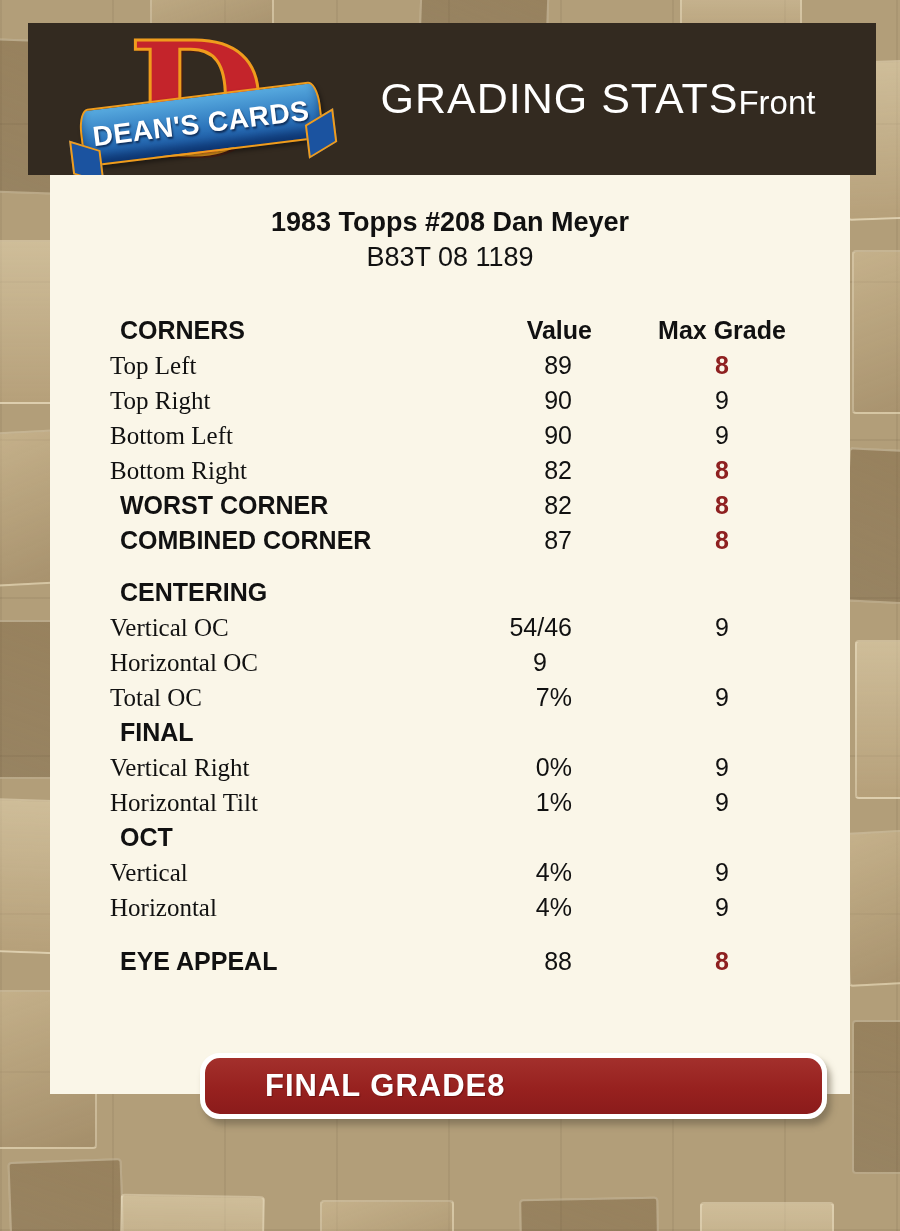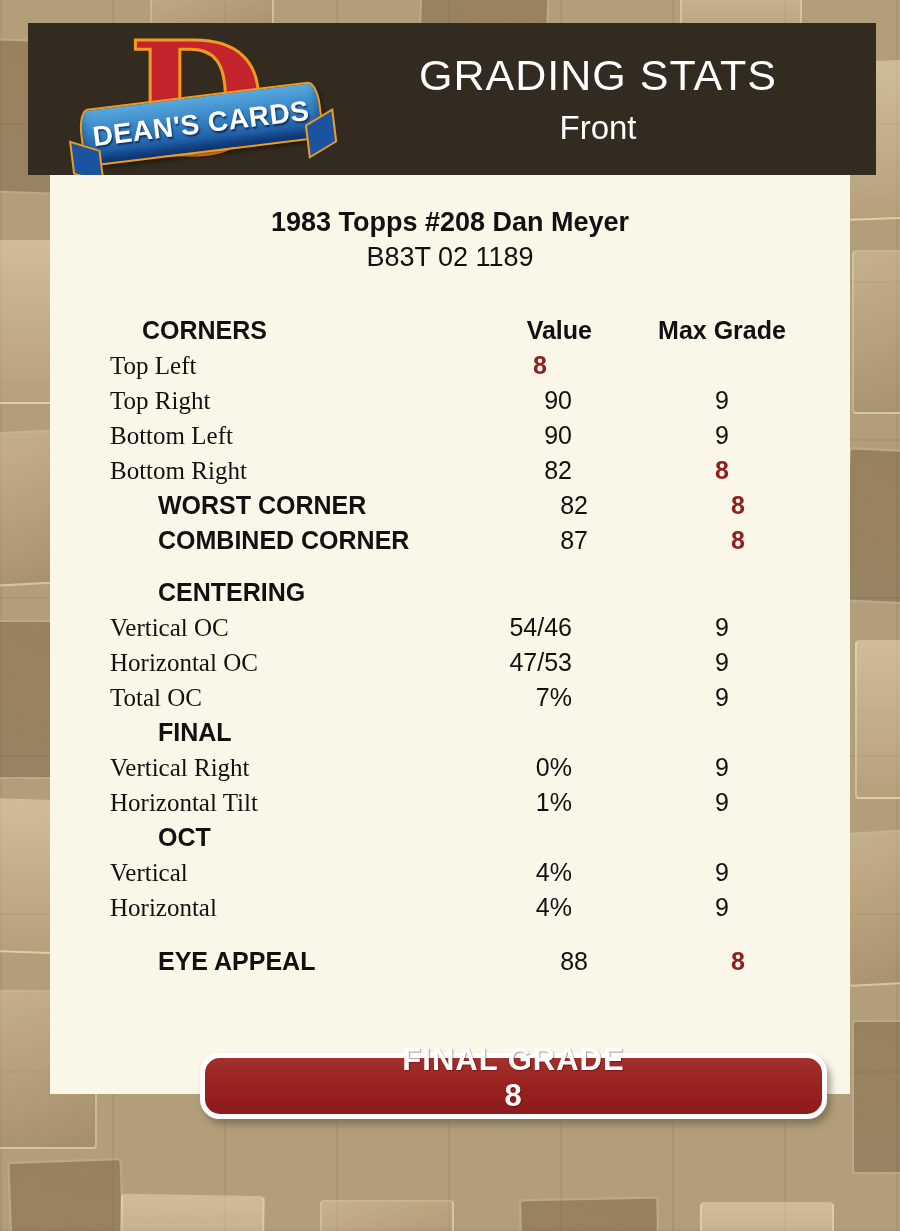--- a/index.html
+++ b/index.html
@@ -30,21 +30,21 @@
   .bg-card.dark{background:linear-gradient(200deg, rgba(120,95,60,.45), rgba(90,70,45,.3));}
   .bg-card.light{background:linear-gradient(180deg, rgba(235,220,185,.5), rgba(190,165,125,.35));}
 
   
   .header-band{
     position:absolute;left:28px;top:23px;width:848px;height:152px;
     background:#332a20;
   }
   .header-titles{
     position:absolute;left:330px;top:0;width:480px;height:152px;
-    display:flex;flex-direction:column;align-items:center;justify-content:center;
+    display:flex;flex-direction:row;align-items:center;justify-content:center;
     color:#ffffff;
   }
   .header-title{font-size:43px;letter-spacing:1px;line-height:1.15;}
   .header-subtitle{font-size:33px;margin-top:8px;text-align:center;}
 
   
   .logo{position:absolute;left:52px;top:6px;width:250px;height:150px;}
   .logo-d{
     position:absolute;left:48px;top:-16px;
     font-family:"DejaVu Serif", serif;font-weight:bold;
@@ -81,40 +81,39 @@
   }
   .card-id{margin-top:30px;text-align:center;}
   .card-name{font-size:27px;font-weight:bold;line-height:35px;}
   .card-serial{font-size:27px;line-height:34px;}
 
   
   .stats{position:absolute;left:0;top:138px;width:800px;}
   .row{display:flex;align-items:center;height:35px;font-size:25px;}
   .spacer-sm{height:17px;}
   .spacer-md{height:19px;}
-  .c-label{flex:0 0 360px;box-sizing:border-box;padding-left:92px;white-space:nowrap;}
+  .c-label{flex:0 0 360px;box-sizing:border-box;padding-left:70px;white-space:nowrap;}
   .row.indent .c-label{padding-left:60px;font-family:Liberation Serif, serif;}
   .c-value{flex:0 0 182px;display:flex;justify-content:flex-end;white-space:nowrap;}
   .c-value .val{padding-right:20px;}
   .c-max{flex:0 0 140px;margin-left:60px;text-align:center;}
-  .bold{font-weight:bold;margin-left:16px;}
+  .bold{font-weight:bold;}
   .red{color:#8e2020;font-weight:bold;}
   .hdr .c-label,.hdr .c-value,.hdr .c-max{font-weight:bold;}
   .hdr .c-value .val{padding-right:0;}
 
   
   .final-grade{
     position:absolute;left:150px;top:878px;width:497px;height:56px;
     background:linear-gradient(180deg,#a3302c 0%,#97211f 55%,#8b1b1b 100%);
     border:5px solid #ffffff;border-radius:20px;
     box-shadow:4px 6px 6px rgba(95,85,65,.5);
-    display:flex;align-items:center;justify-content:flex-end;
+    display:flex;align-items:center;justify-content:flex-start;
     padding:0 60px;box-sizing:content-box;
     cursor:default;
-    flex-direction:column;
   }
   .final-grade-label,.final-grade-value{
     color:#ffffff;font-weight:bold;font-size:31px;letter-spacing:1px;
     text-shadow:1px 1px 1px rgba(60,0,0,.4);
   }
 </style>
 </head>
 <body>
 
 <div class="page">
@@ -152,35 +151,38 @@
     <div class="header-titles">
       <div class="header-title">GRADING STATS</div>
       <div class="header-subtitle">Front</div>
     </div>
   </div>
 
   <div class="panel">
 
     <div class="card-id">
       <div class="card-name">1983 Topps #208 Dan Meyer</div>
-      <div class="card-serial">B83T 02 1189</div>
+      <div class="card-serial">B83T 08 1189</div>
     </div>
 
     <div class="stats">
 
       <div class="row hdr">
         <div class="c-label">CORNERS</div>
         <div class="c-value">
             <span class="val">Value</span>
           </div>
         <div class="c-max">Max Grade</div>
       </div>
 
       <div class="row indent">
         <div class="c-label">Top Left</div>
+        <div class="c-value">
+            <span class="val">89</span>
+          </div>
         <div class="c-max red">8</div>
       </div>
 
       <div class="row indent">
         <div class="c-label">Top Right</div>
         <div class="c-value">
             <span class="val">90</span>
           </div>
         <div class="c-max">9</div>
       </div>
@@ -230,23 +232,20 @@
       <div class="row indent">
         <div class="c-label">Vertical OC</div>
         <div class="c-value">
             <span class="val">54/46</span>
           </div>
         <div class="c-max">9</div>
       </div>
 
       <div class="row indent">
         <div class="c-label">Horizontal OC</div>
-        <div class="c-value">
-            <span class="val">47/53</span>
-          </div>
         <div class="c-max">9</div>
       </div>
 
       <div class="row indent">
         <div class="c-label">Total OC</div>
         <div class="c-value">
             <span class="val">7%</span>
           </div>
         <div class="c-max">9</div>
       </div>

